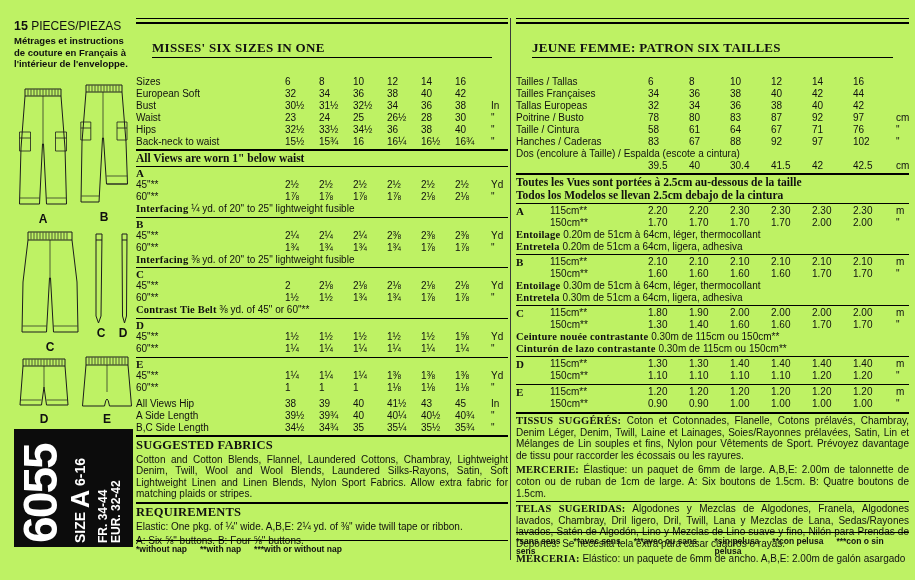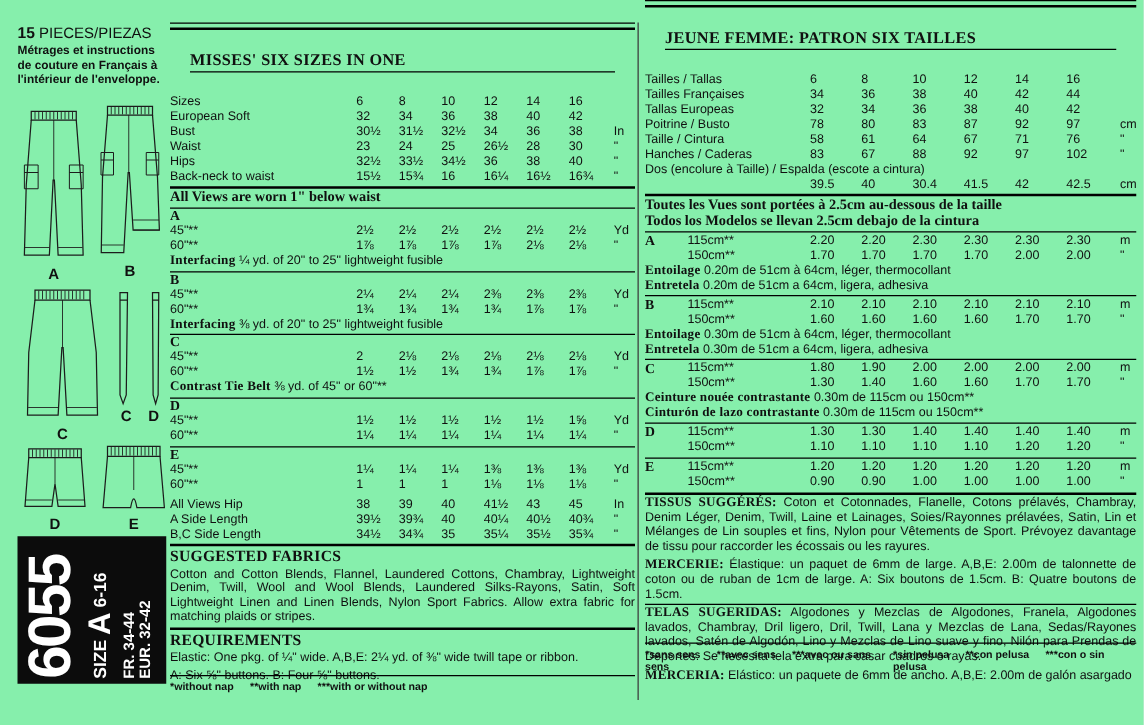--- a/index.html
+++ b/index.html
@@ -1,22 +1,22 @@
 <!DOCTYPE html>
 <html><head>
 <meta charset="utf-8">
 <style>
   html,body{margin:0;padding:0;background:#e8e8e8;}
-  .page{position:relative;width:915px;height:580px;background:#86efac;color:#101010;
+  .page{position:relative;width:915px;height:580px;background:#bef264;color:#101010;
         font-family:"Liberation Sans",sans-serif;font-size:10px;overflow:hidden;}
 
   
   .leftcol{position:absolute;left:14px;top:20px;width:120px;height:548px;}
   .midcol{position:absolute;left:136px;top:18px;width:372px;height:550px;}
-  .rightcol{position:absolute;left:516px;top:0;width:393px;height:550px;}
+  .rightcol{position:absolute;left:516px;top:18px;width:393px;height:550px;}
   .divider{position:absolute;left:510px;top:18px;width:1px;height:542px;background:#3a3a3a;}
 
   
   .rule2{height:3px;border-top:1px solid #000;border-bottom:2px solid #000;margin-bottom:3px;}
   .thead{font-family:"Liberation Serif",serif;font-weight:bold;font-size:13px;line-height:14px;
          margin:16px;padding:1px 0 2px;border-bottom:1.6px solid #000;letter-spacing:.3px;}
   .banner{font-family:"Liberation Serif",serif;font-weight:bold;font-size:11.5px;line-height:13px;
           border-top:2px solid #000;border-bottom:1.6px solid #000;padding:1px 0;}
   .subhead{font-family:"Liberation Serif",serif;font-weight:bold;font-size:12.5px;line-height:13px;
            margin:0;padding:2px 0 1px;border-top:2px solid #000;letter-spacing:.2px;}

